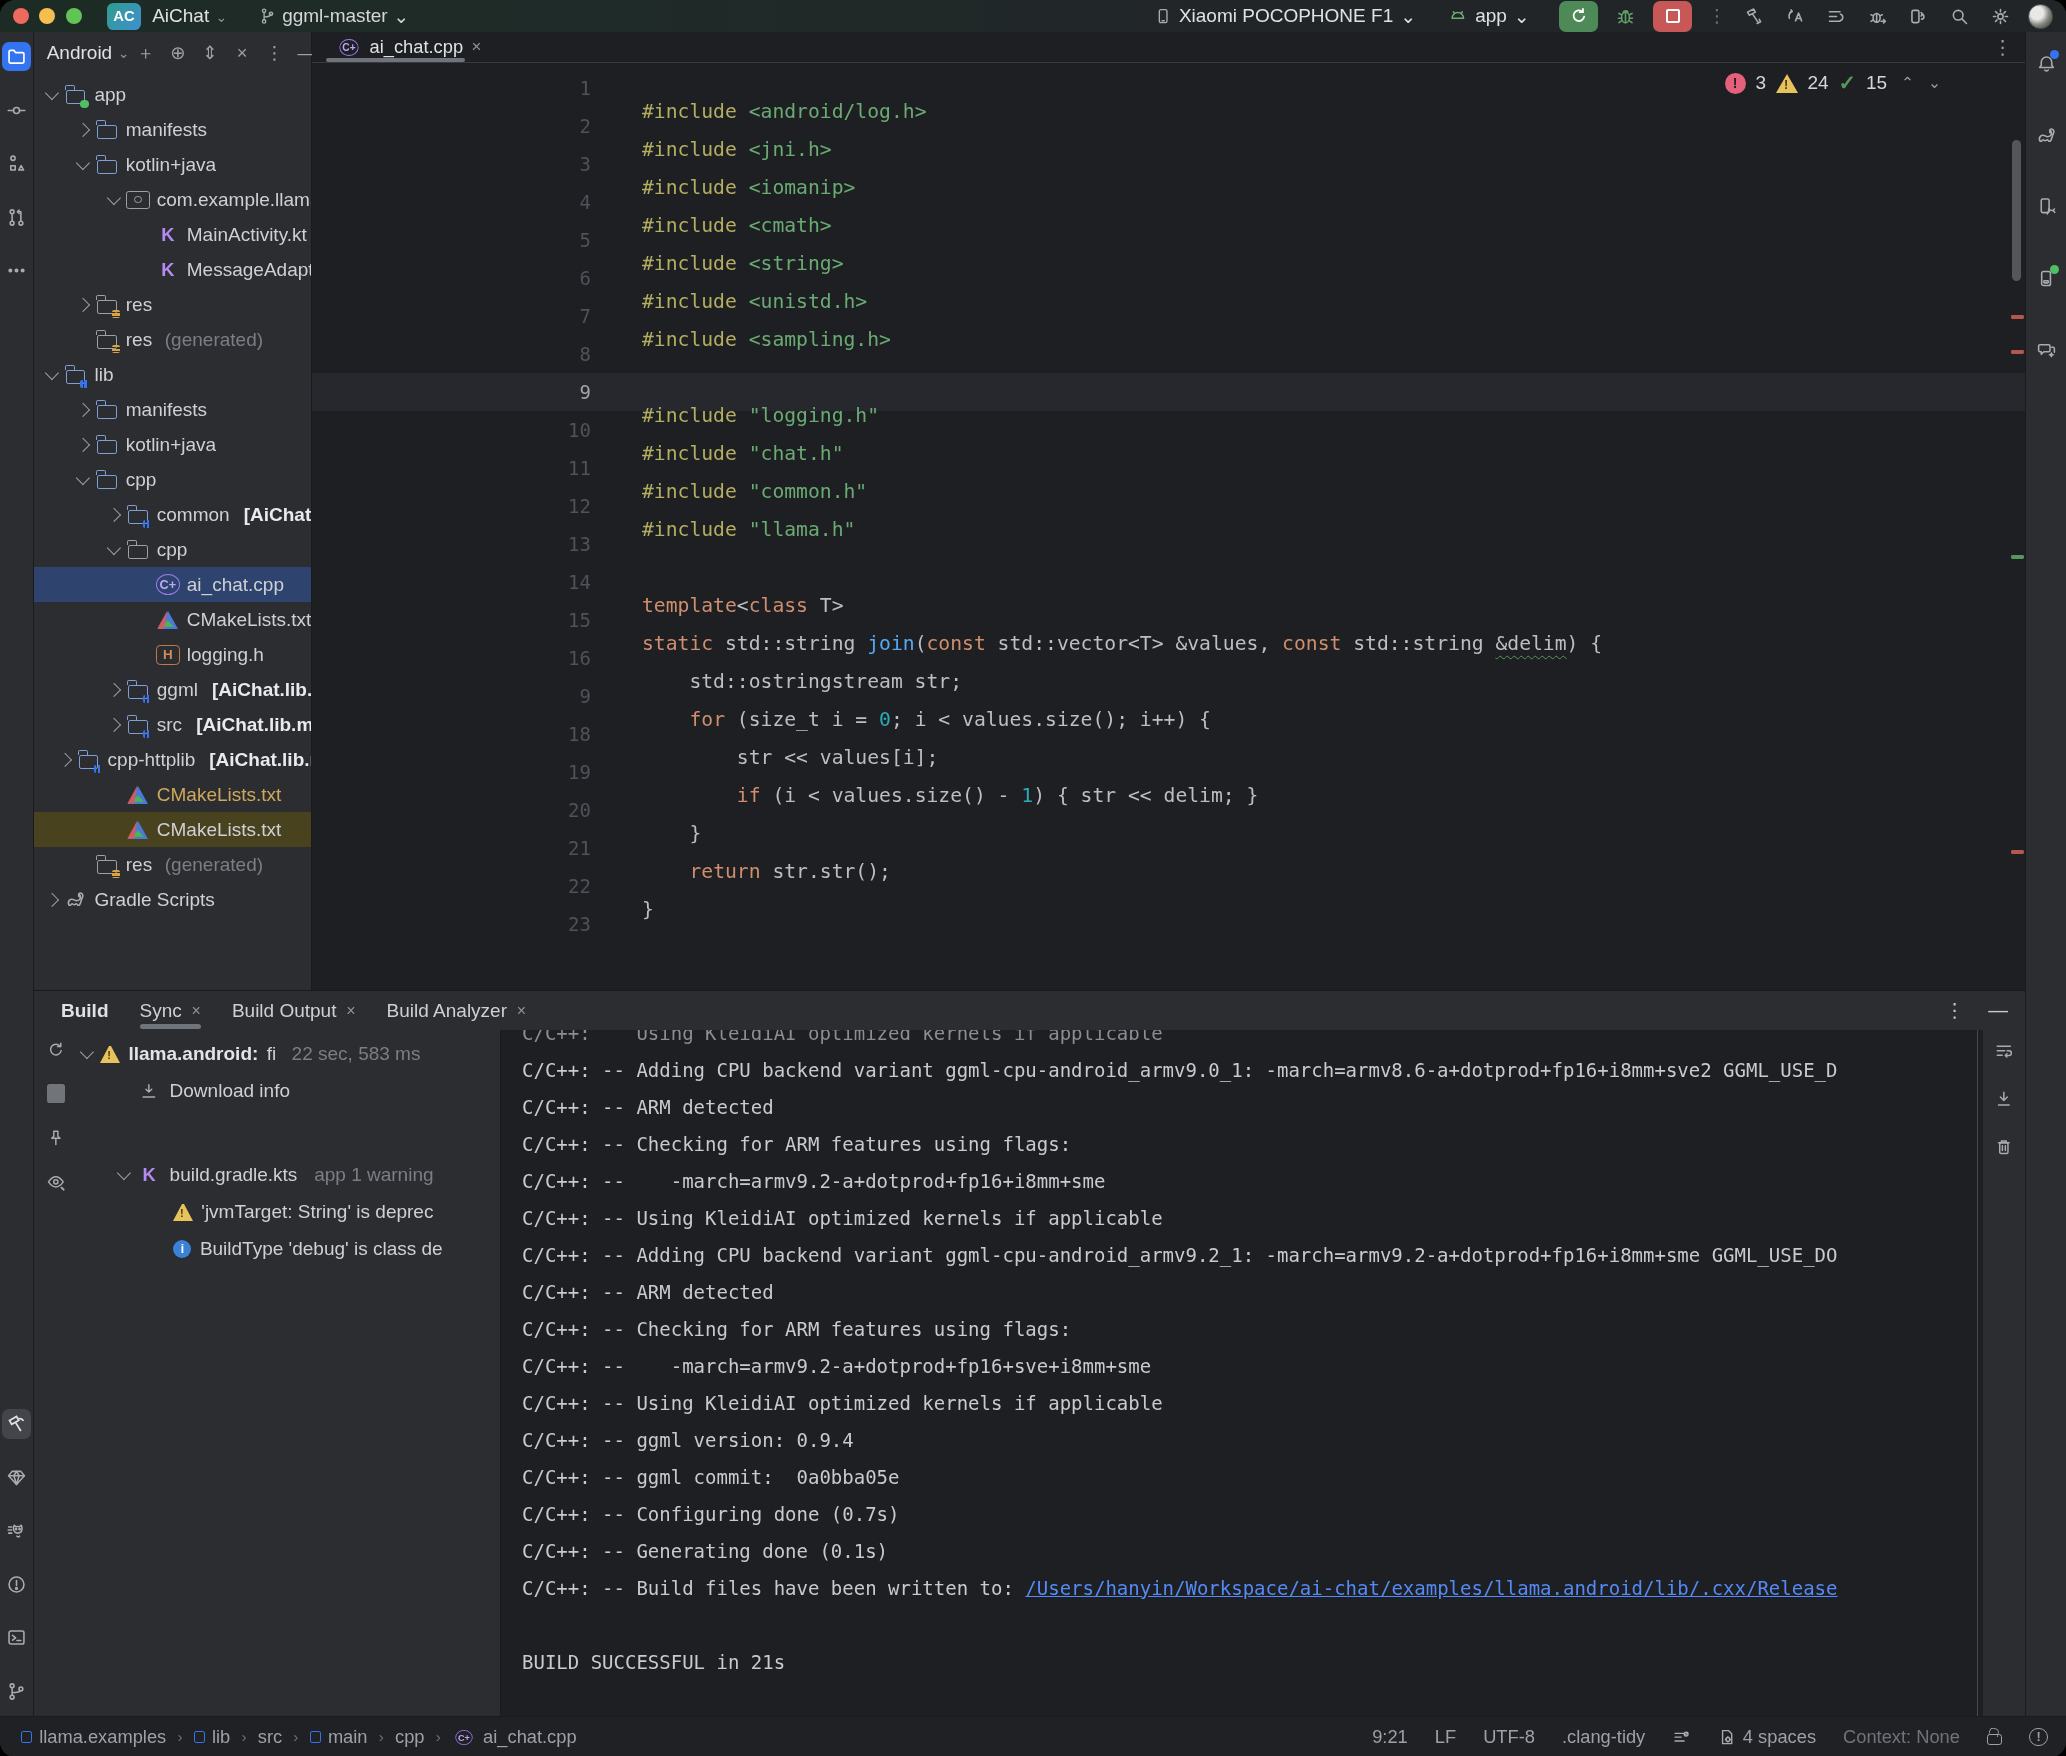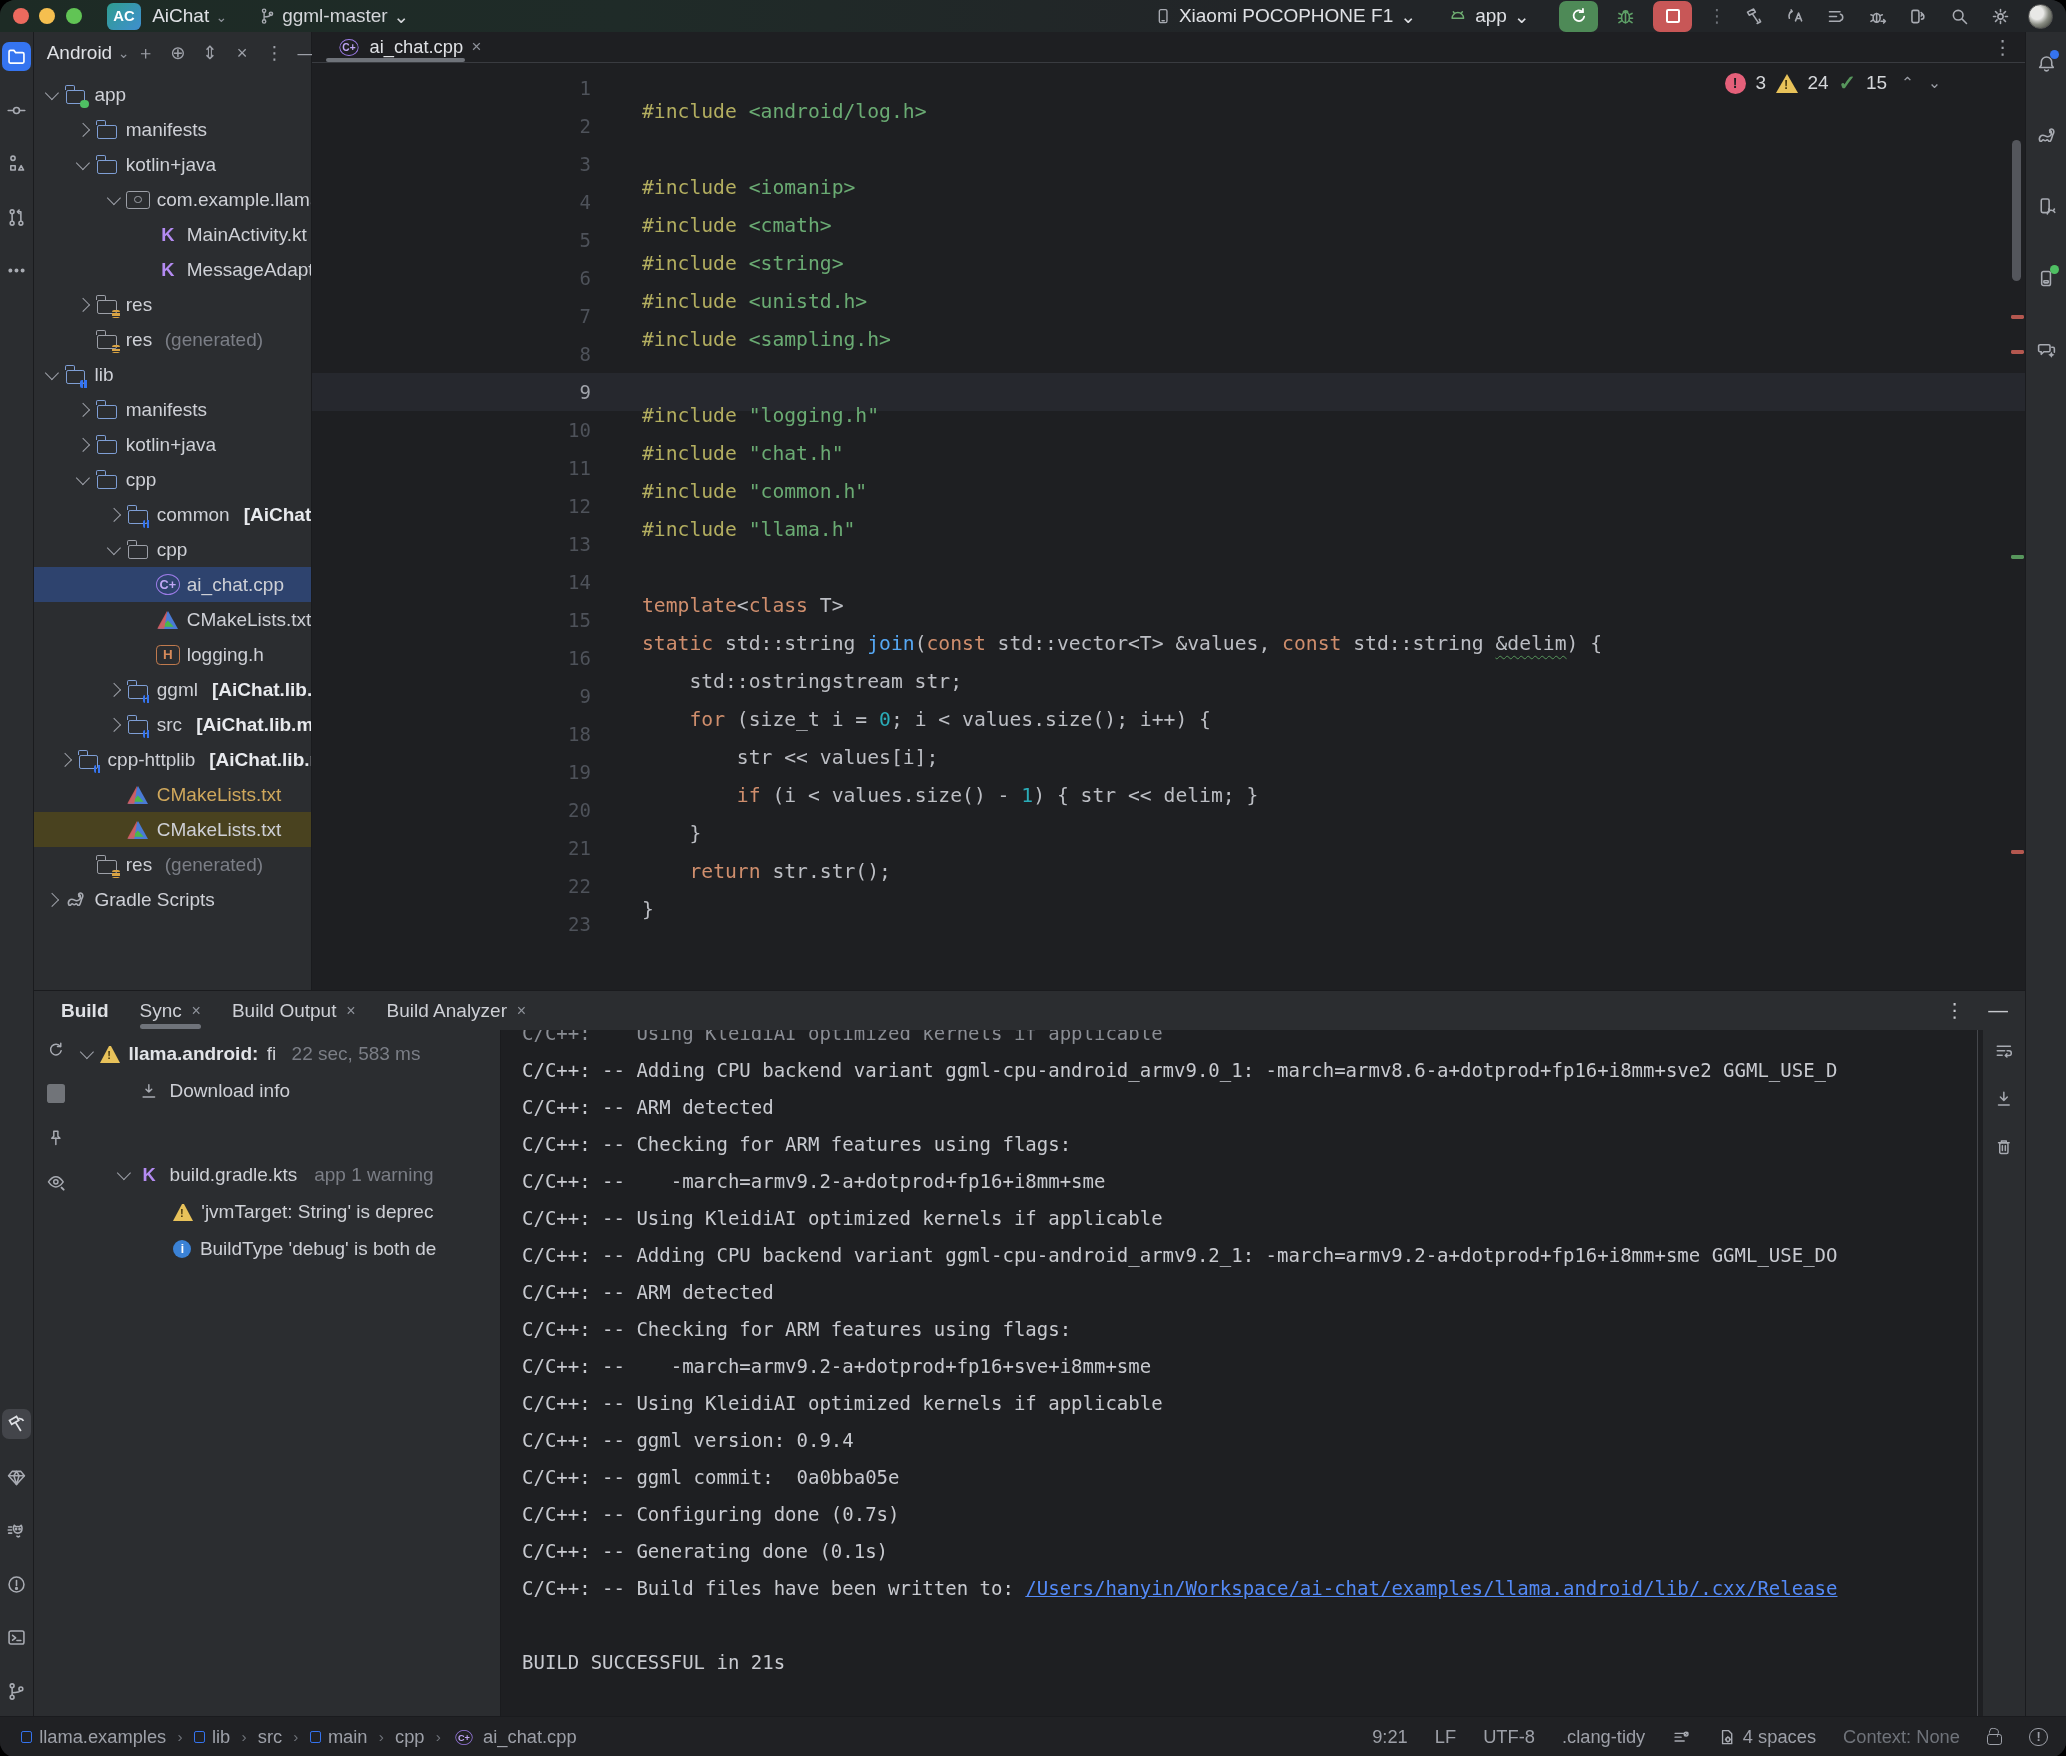--- a/index.html
+++ b/index.html
@@ -600,21 +600,21 @@
               <span>3</span>
               <span class="insp-warn"></span>
               <span>24</span>
               <span class="insp-ok">✓</span>
               <span>15</span>
               <span class="insp-nav">⌃</span>
               <span class="insp-nav">⌄</span>
             </div>
             <div>
                 <div class="code-line"><div class="ln">1</div><div class="ct"><span class="tk-pre">#include </span><span class="tk-str">&lt;android/log.h&gt;</span></div></div>
-                <div class="code-line"><div class="ln">2</div></div>
+                <div class="code-line"><div class="ln">2</div><div class="ct"><span class="tk-pre">#include </span><span class="tk-str">&lt;jni.h&gt;</span></div></div>
                 <div class="code-line"><div class="ln">3</div><div class="ct"><span class="tk-pre">#include </span><span class="tk-str">&lt;iomanip&gt;</span></div></div>
                 <div class="code-line"><div class="ln">4</div><div class="ct"><span class="tk-pre">#include </span><span class="tk-str">&lt;cmath&gt;</span></div></div>
                 <div class="code-line"><div class="ln">5</div><div class="ct"><span class="tk-pre">#include </span><span class="tk-str">&lt;string&gt;</span></div></div>
                 <div class="code-line"><div class="ln">6</div><div class="ct"><span class="tk-pre">#include </span><span class="tk-str">&lt;unistd.h&gt;</span></div></div>
                 <div class="code-line"><div class="ln">7</div><div class="ct"><span class="tk-pre">#include </span><span class="tk-str">&lt;sampling.h&gt;</span></div></div>
                 <div class="code-line"><div class="ln">8</div><div class="ct"></div></div>
                 <div class="code-line current"><div class="ln">9</div><div class="ct"><span class="tk-pre">#include </span><span class="tk-str">"logging.h"</span></div></div>
                 <div class="code-line"><div class="ln">10</div><div class="ct"><span class="tk-pre">#include </span><span class="tk-str">"chat.h"</span></div></div>
                 <div class="code-line"><div class="ln">11</div><div class="ct"><span class="tk-pre">#include </span><span class="tk-str">"common.h"</span></div></div>
                 <div class="code-line"><div class="ln">12</div><div class="ct"><span class="tk-pre">#include </span><span class="tk-str">"llama.h"</span></div></div>
@@ -711,21 +711,21 @@
                 <span class="sfx">app 1 warning</span>
               </div>
               <div class="btrow" style="padding-left: 77px;">
                 <span class="chev none"></span>
                 <span class="mini-warn"></span>
                 <span>'jvmTarget: String' is deprec</span>
               </div>
               <div class="btrow" style="padding-left: 77px;">
                 <span class="chev none"></span>
                 <span class="mini-info"></span>
-                <span>BuildType 'debug' is both de</span>
+                <span>BuildType 'debug' is class de</span>
               </div>
             </div>
           <div class="console">
             <div id="console-lines">
                 <div class="con-line">C/C++:    Using KleidiAI optimized kernels if applicable</div>
                 <div class="con-line">C/C++: -- Adding CPU backend variant ggml-cpu-android_armv9.0_1: -march=armv8.6-a+dotprod+fp16+i8mm+sve2 GGML_USE_D</div>
                 <div class="con-line">C/C++: -- ARM detected</div>
                 <div class="con-line">C/C++: -- Checking for ARM features using flags:</div>
                 <div class="con-line">C/C++: --    -march=armv9.2-a+dotprod+fp16+i8mm+sme</div>
                 <div class="con-line">C/C++: -- Using KleidiAI optimized kernels if applicable</div>

